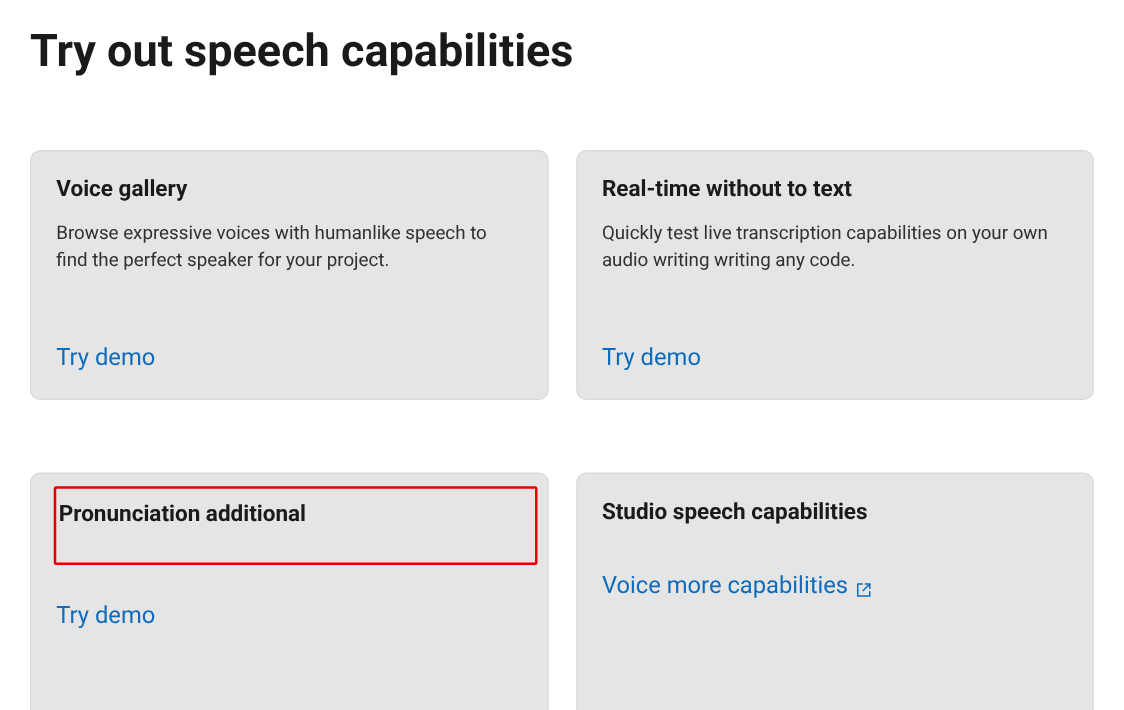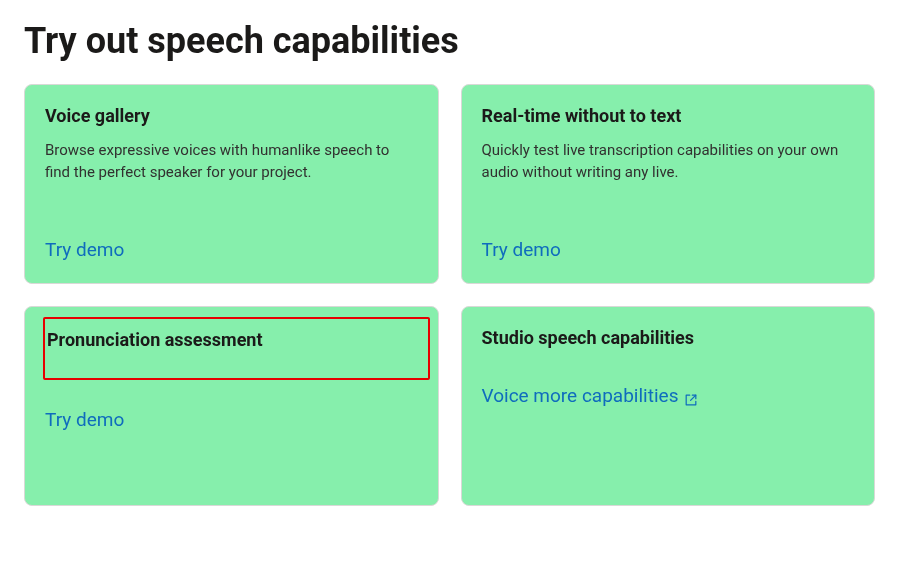--- a/index.html
+++ b/index.html
@@ -22,21 +22,22 @@
       gap: 22px;
       max-width: 880px;
     }
     .card {
       border: 1px solid #d9d9d7;
       border-radius: 8px;
       padding: 20px 20px 22px 20px;
       display: flex;
       flex-direction: column;
       min-height: 200px;
-      background: #86efac;
+      background: #e5e5e5;
+      margin-top: 36px;
     }
     .card-title {
       font-size: 18px;
       font-weight: 700;
       color: #1b1a19;
       margin-bottom: 14px;
     }
     .card-desc {
       font-size: 15px;
       line-height: 1.45;
@@ -76,27 +77,27 @@
 <div class="card-grid">
 
   <div class="card">
     <div class="card-title">Voice gallery</div>
     <div class="card-desc">Browse expressive voices with humanlike speech to find the perfect speaker for your project.</div>
     <a class="card-link">Try demo</a>
   </div>
 
   <div class="card">
     <div class="card-title">Real-time without to text</div>
-    <div class="card-desc">Quickly test live transcription capabilities on your own audio without writing any live.</div>
+    <div class="card-desc">Quickly test live transcription capabilities on your own audio writing writing any code.</div>
     <a class="card-link">Try demo</a>
   </div>
 
   <div class="card">
     <div class="highlight-box">
-      <div class="card-title">Pronunciation assessment</div>
+      <div class="card-title">Pronunciation additional</div>
     </div>
     <a class="card-link">Try demo</a>
   </div>
 
   <div class="card">
     <div class="card-title">Studio speech capabilities</div>
     <a class="card-link">
       <span>Voice more capabilities</span>
       <span class="ext-icon">
         <svg viewBox="0 0 16 16" width="14" height="14" fill="none" stroke="#0f6cbd" stroke-width="1.4" stroke-linecap="round" stroke-linejoin="round">

